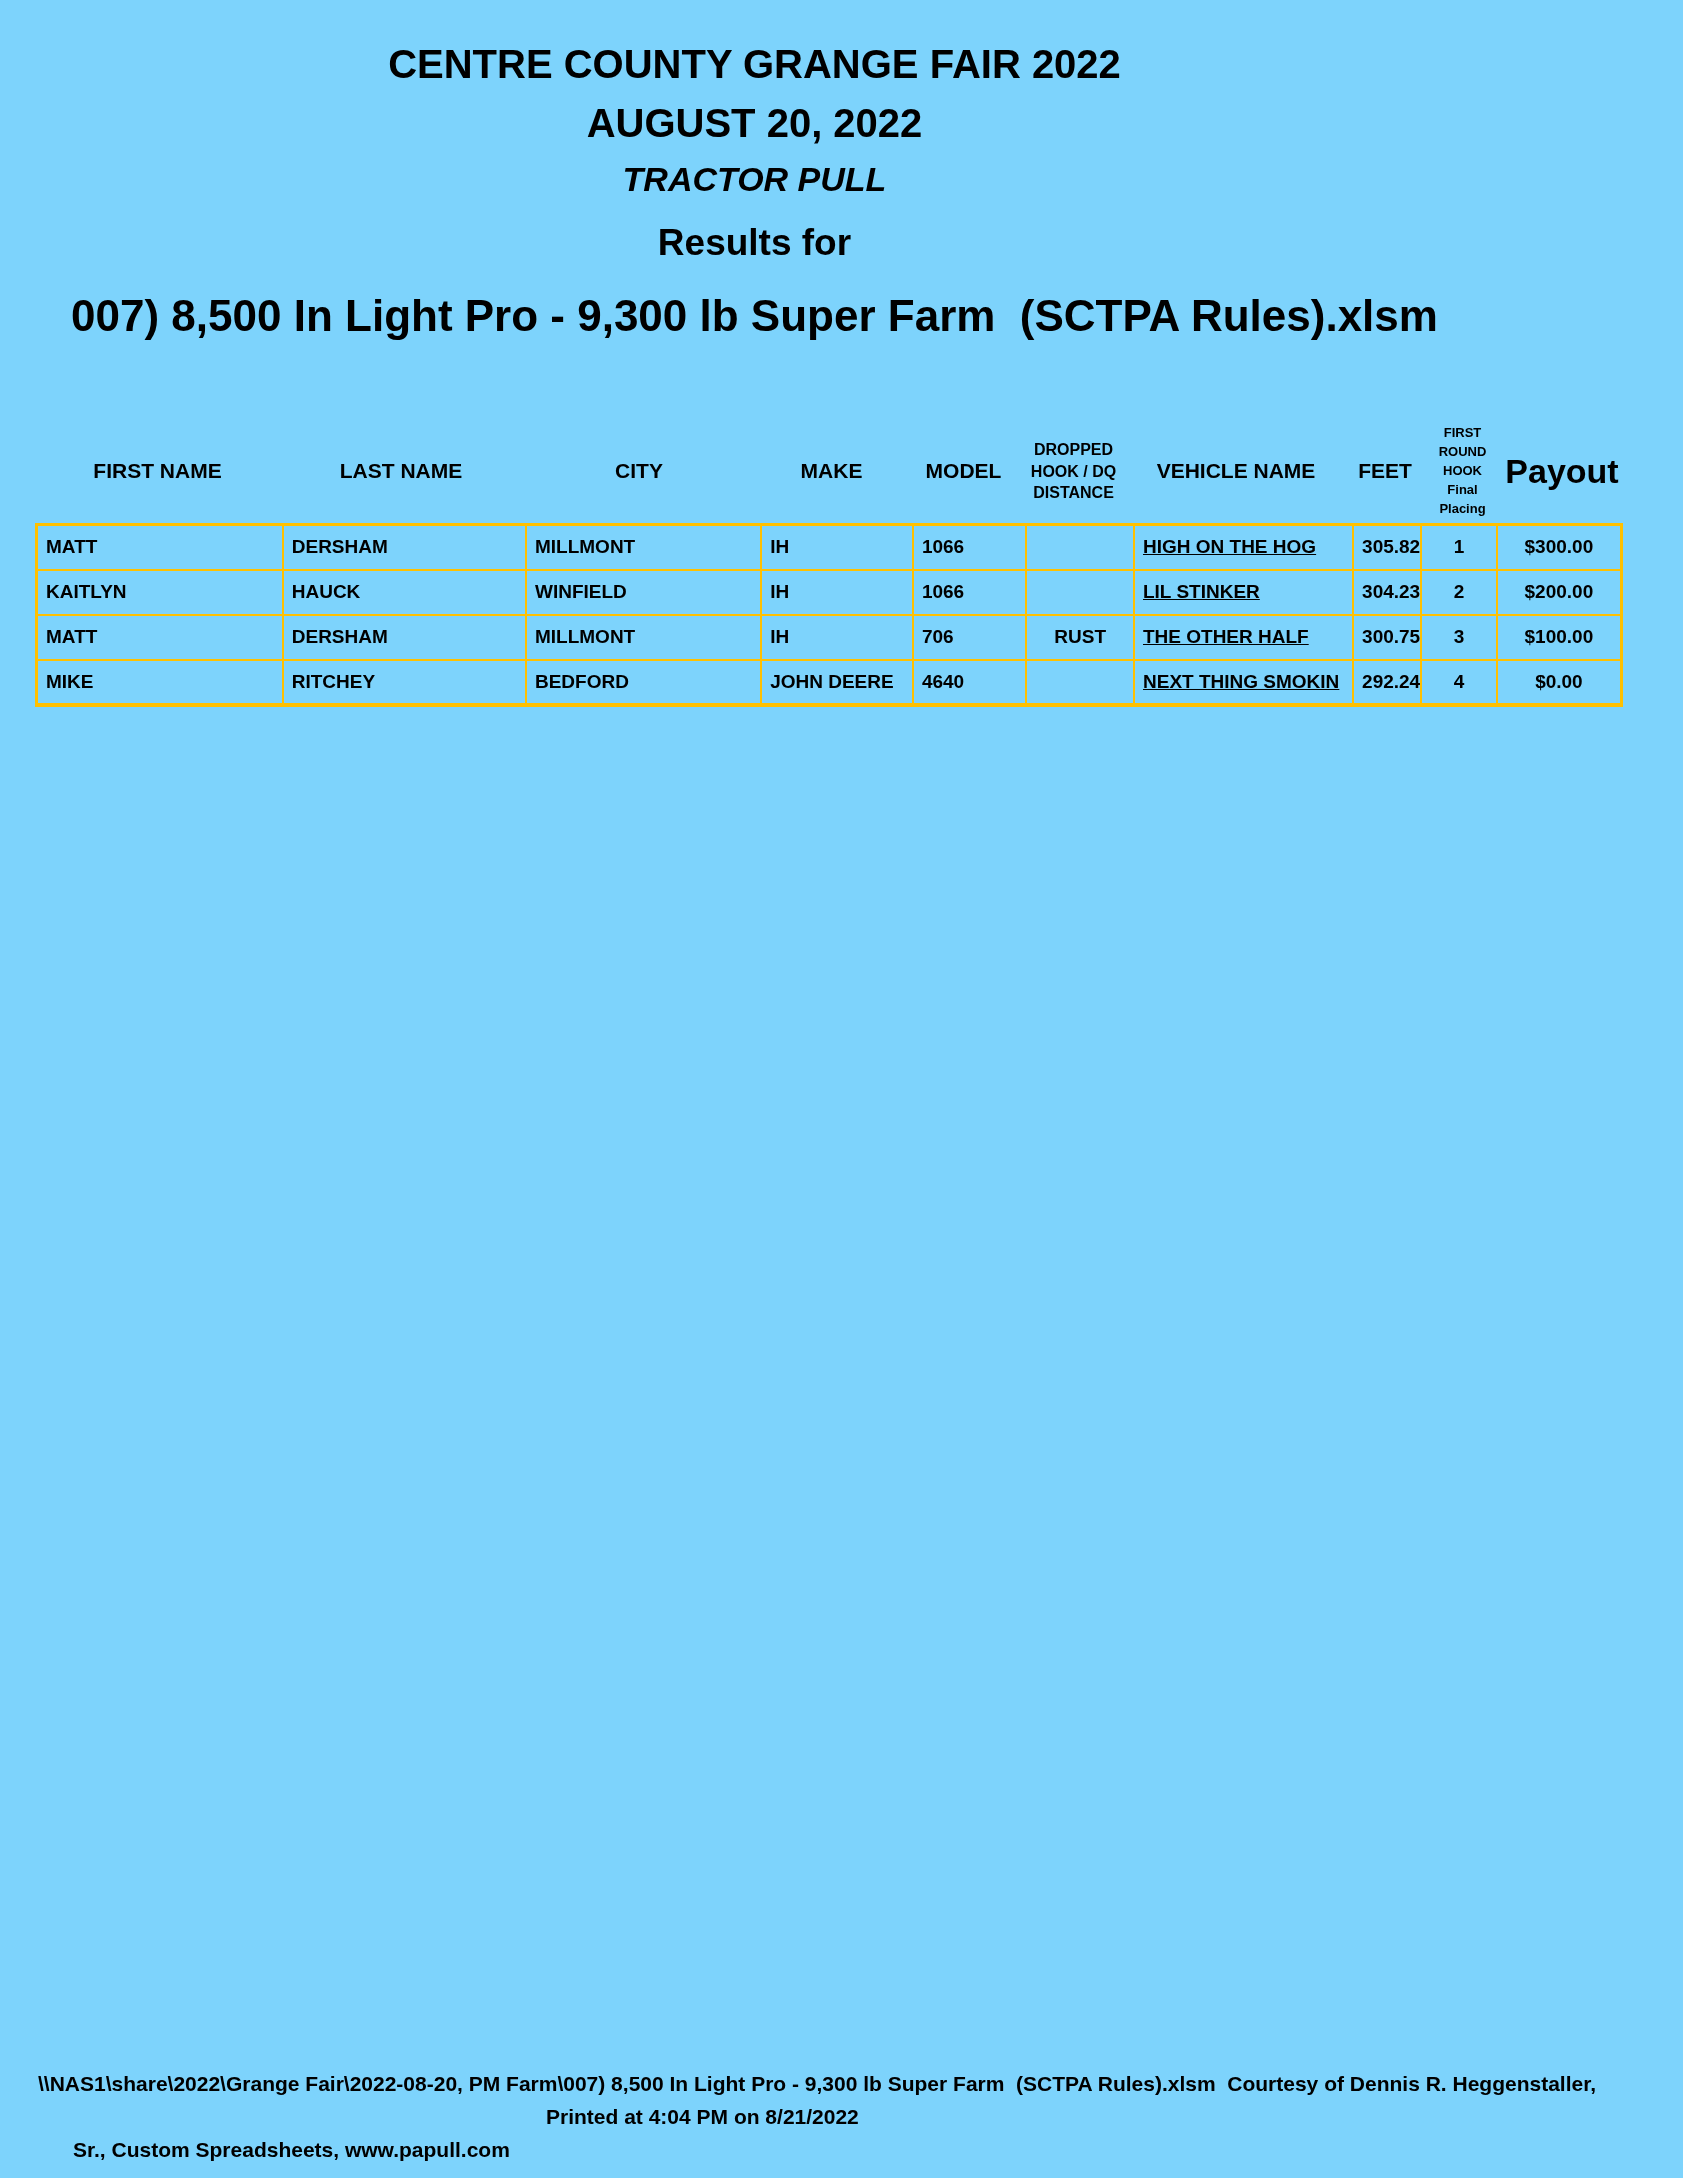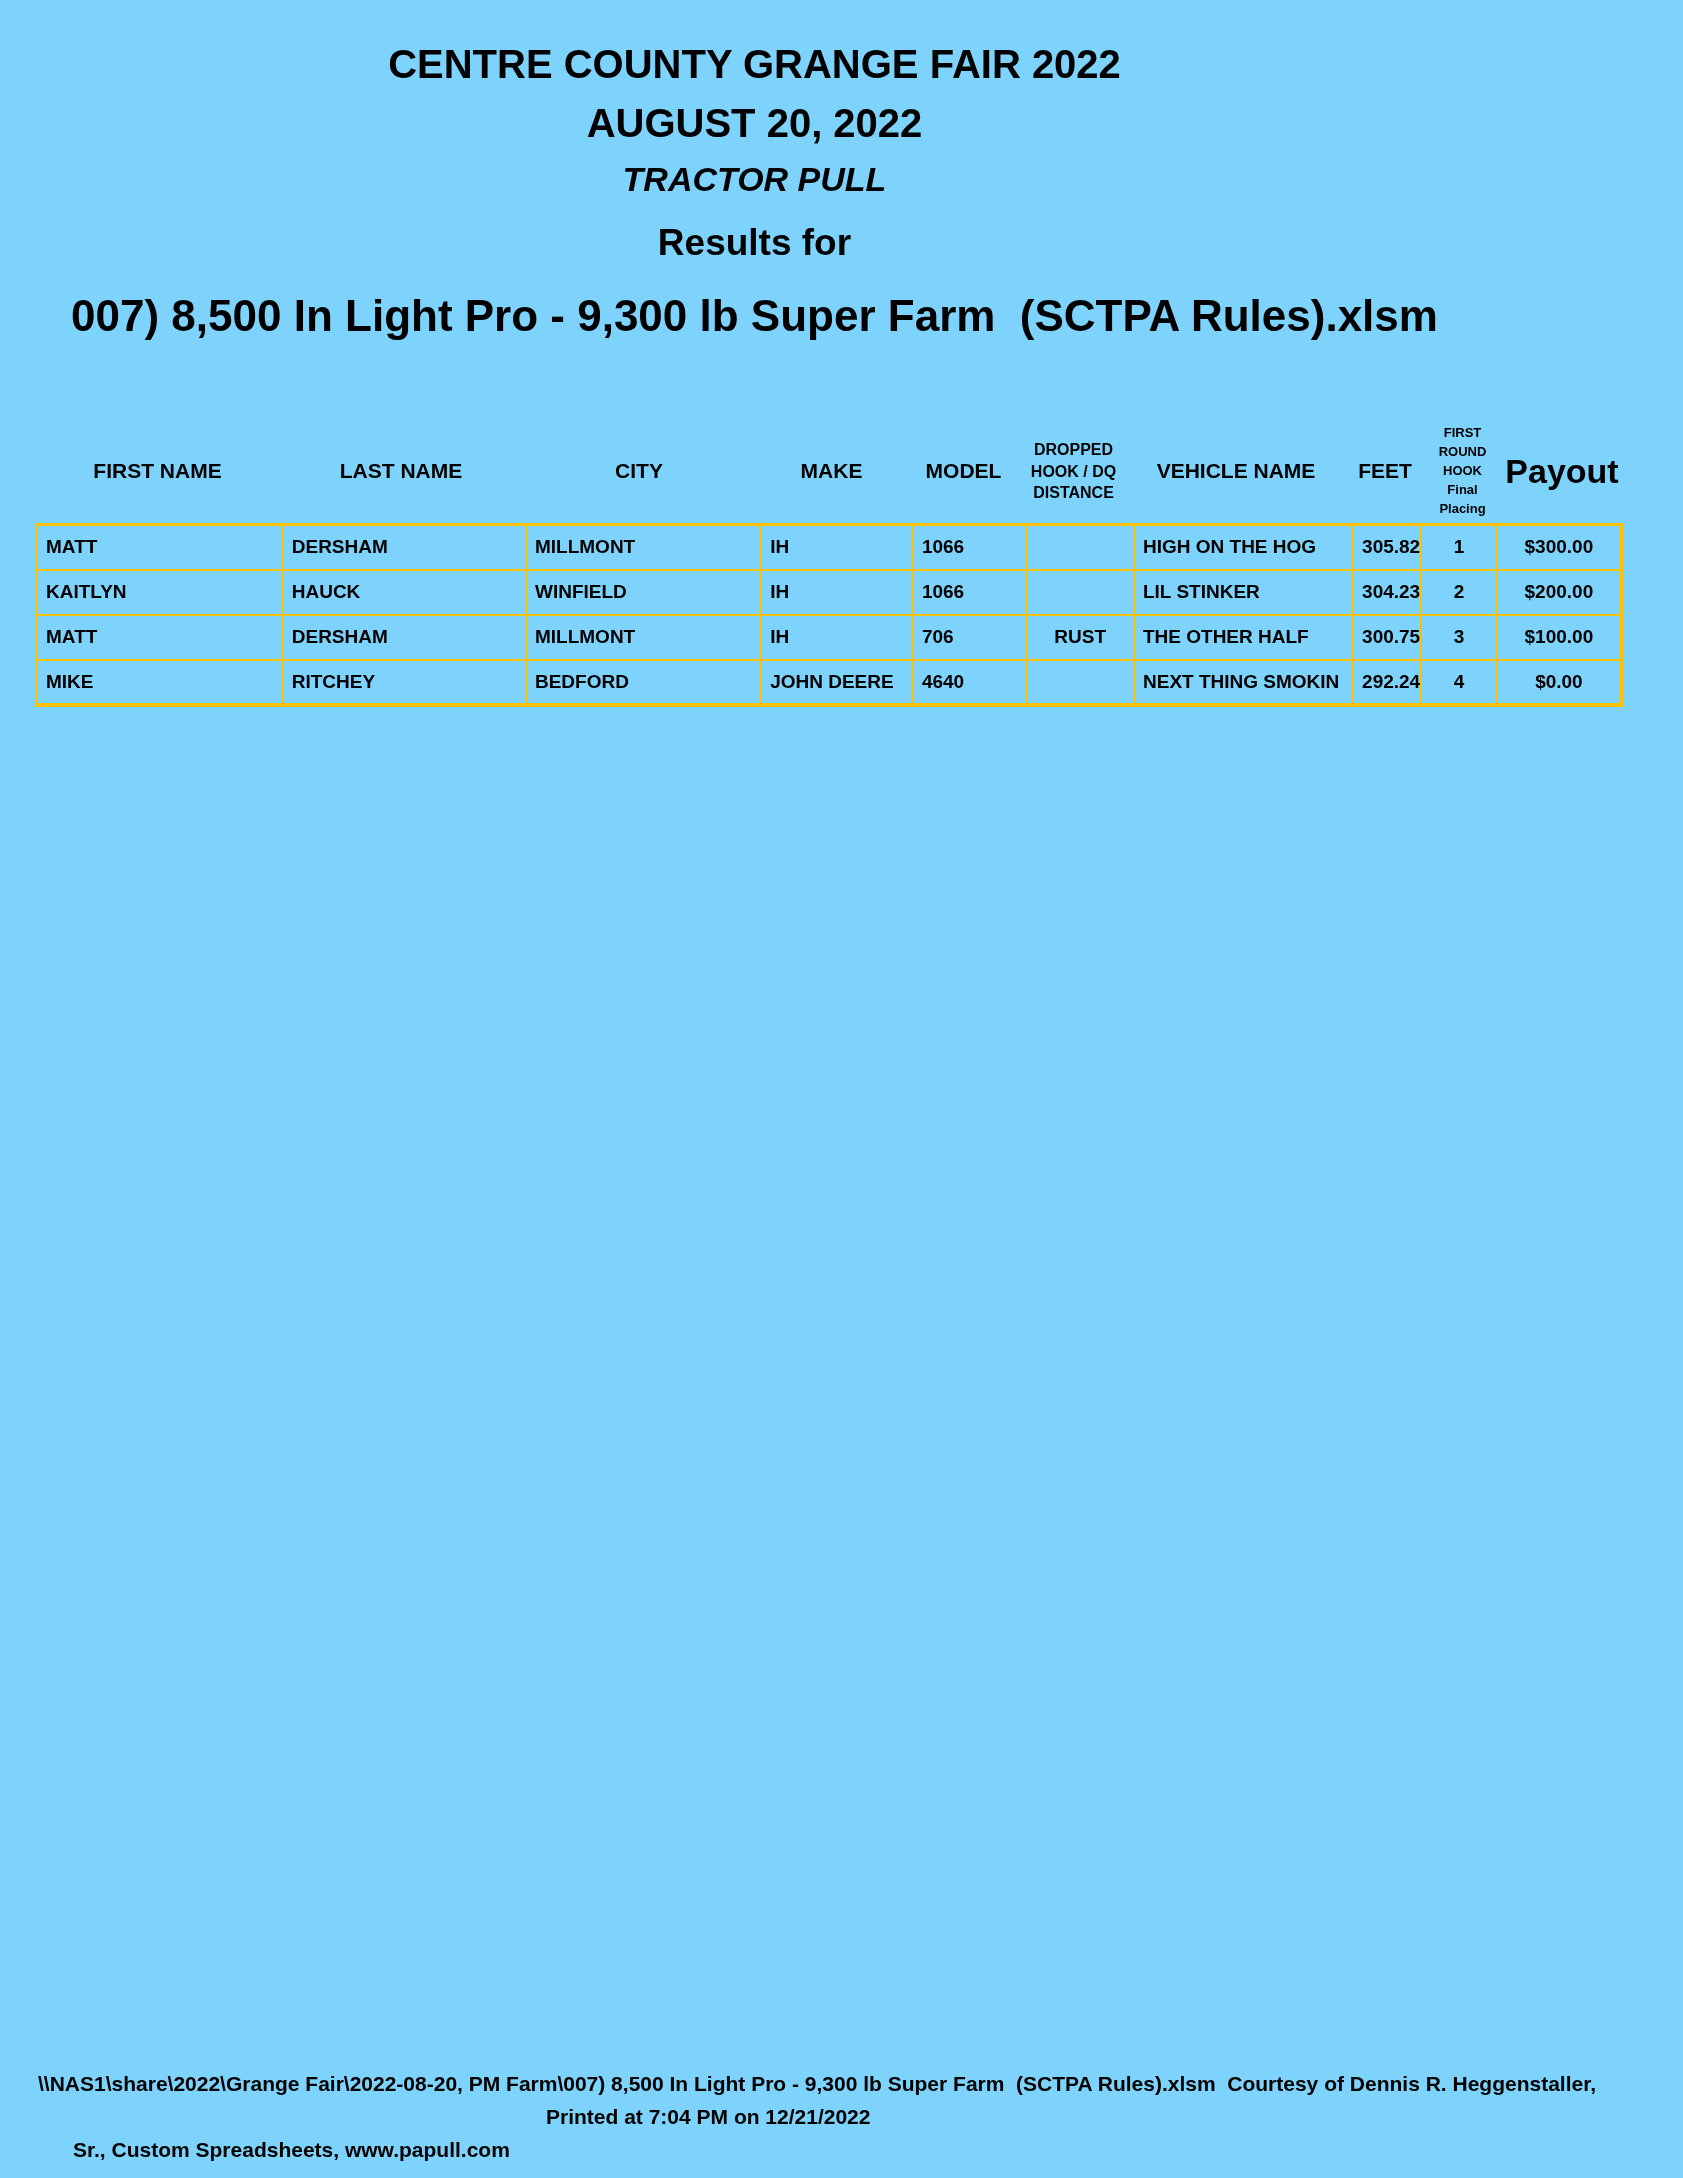--- a/index.html
+++ b/index.html
@@ -79,21 +79,21 @@
     white-space: nowrap;
     box-sizing: border-box;
     vertical-align: middle;
   }
   td.col0 { width: 245px; text-align: left; }
   td.col1 { width: 242px; text-align: left; }
   td.col2 { width: 234px; text-align: left; }
   td.col3 { width: 151px; text-align: left; }
   td.col4 { width: 113px; text-align: left; }
   td.col5 { width: 107px; text-align: center; }
-  td.col6 { width: 218px; text-align: left; }
+  td.col6 { width: 218px; text-align: left; text-decoration: underline; }
   td.col7 { width: 68px;  text-align: right; }
   td.col8 { width: 75px;  text-align: center; }
   td.col9 { width: 124px; text-align: center; }
 
   
   .footer {
     position: absolute;
     left: 38px;
     top: 2067px;
     width: 1608px;
@@ -184,18 +184,18 @@
           <td class="col8">4</td>
           <td class="col9">$0.00</td>
         </tr>
       </tbody>
   </table>
 
   <div class="footer">
     <div class="footer-line1">\\NAS1\share\2022\Grange Fair\2022-08-20, PM Farm\007) 8,500 In Light Pro - 9,300 lb Super Farm  (SCTPA Rules).xlsm  Courtesy of Dennis R. Heggenstaller,</div>
     <div class="footer-line2">
       <span>Sr., Custom Spreadsheets, www.papull.com</span>
-      <span class="printed-at">Printed at 7:04 PM on 12/21/2022</span>
+      <span class="printed-at">Printed at 4:04 PM on 8/21/2022</span>
     </div>
   </div>
 
 </div>
 
 
 </body></html>

